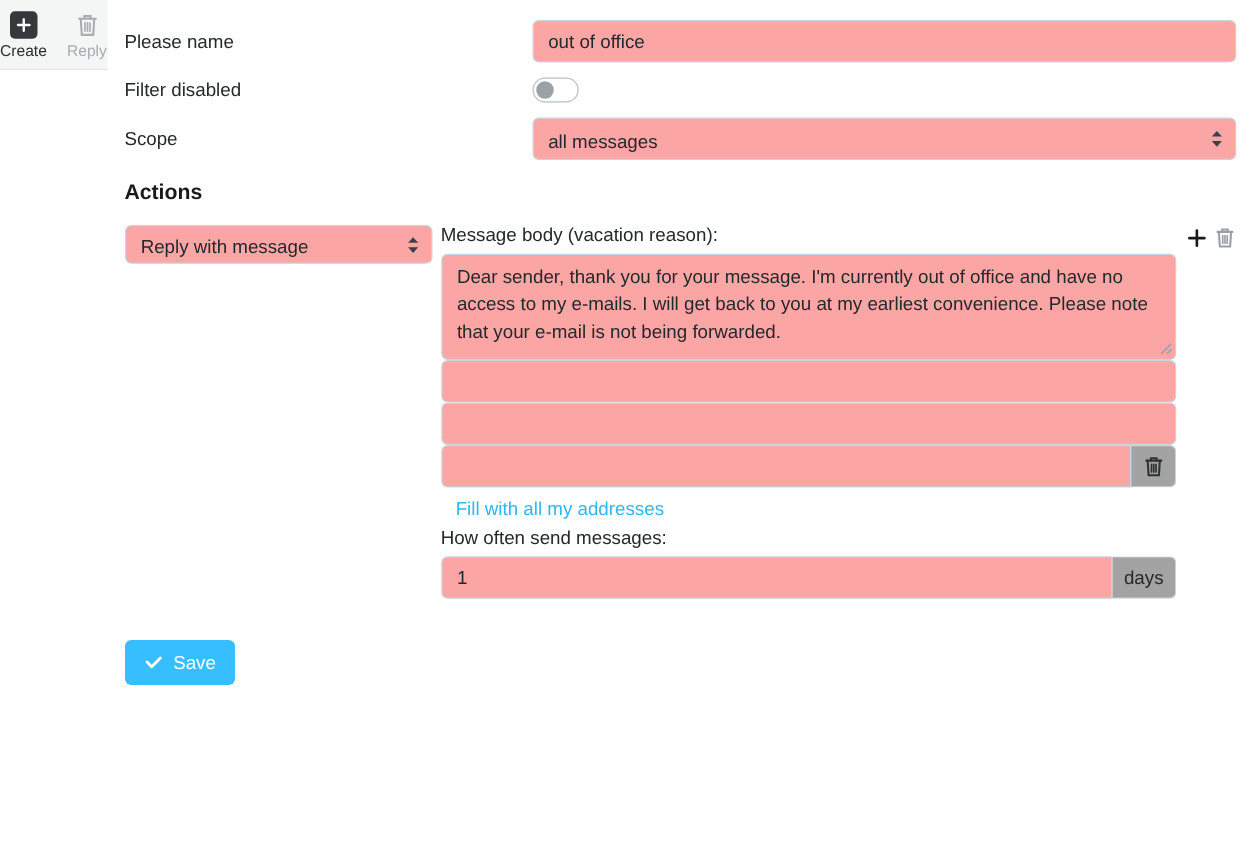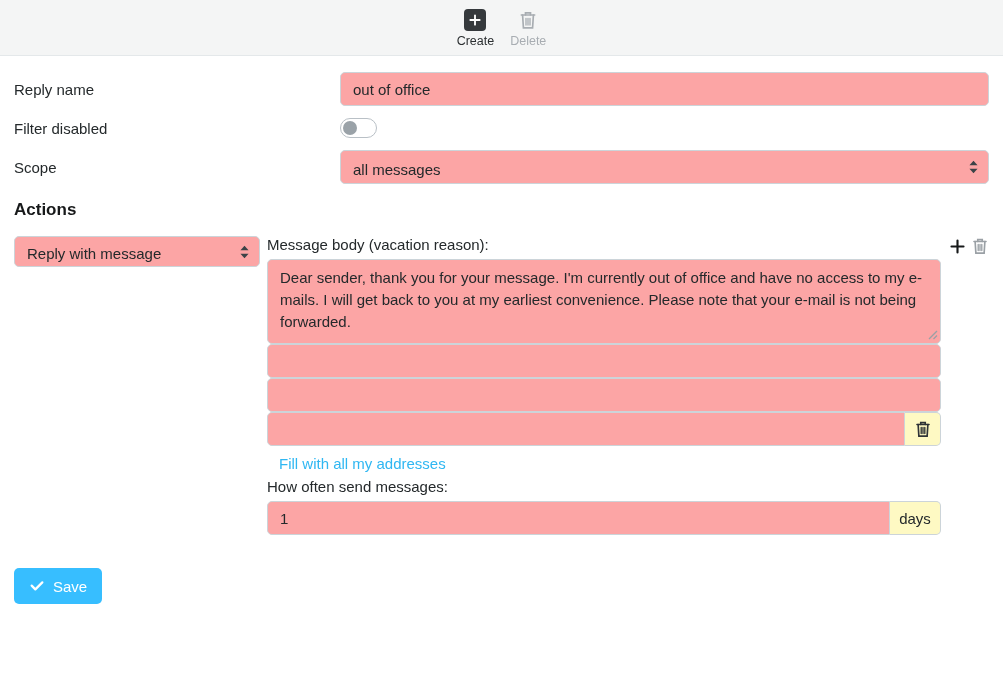--- a/index.html
+++ b/index.html
@@ -2,21 +2,21 @@
 <html><head>
 <meta charset="utf-8">
 <style>
   * { box-sizing: border-box; margin: 0; padding: 0; }
   html,body { width:1003px; height:682px; }
   body {
     font-family: "Liberation Sans", sans-serif;
     background:#ffffff; color:#24292b; overflow:hidden;
     font-size:15px;
   }
-  .app { width:1003px; height:682px; display:flex; flex-direction:column;justify-content:space-between; }
+  .app { width:1003px; height:682px; display:flex; flex-direction:row;justify-content:space-between; }
 
   
   .toolbar {
     height:56px; flex:none; background:#f4f5f5; border-bottom:1px solid #e4e8ea;
     display:flex; justify-content:center; align-items:flex-start; gap:16px; padding-top:9px;
   }
   .tb-btn {
     background:none; border:none; display:flex; flex-direction:column; align-items:center;
     gap:3px; cursor:pointer; font-family:inherit; padding:0;
   }
@@ -68,21 +68,21 @@
   .ta-wrap { position:relative; }
   textarea {
     width:100%; height:85px; padding:7px 12px; line-height:1.45; resize:none; display:block;
   }
   .grip { position:absolute; right:3px; bottom:4px; pointer-events:none; }
 
   .input-group { display:flex; width:100%; }
   .input-group .input { border-radius:5px 0 0 5px; }
   .addon-btn, .addon {
     flex:none; border:1px solid #ccd4d9; border-left:none; border-radius:0 5px 5px 0;
-    background:#fef9c3; display:flex; align-items:center; justify-content:center;
+    background:#a3a3a3; display:flex; align-items:center; justify-content:center;
     font-size:15px; color:#24292b; font-family:inherit;
   }
   .addon-btn { width:36px; cursor:pointer; }
   .addon { width:51px; }
 
   .link { color:#2fb7f2; text-decoration:none; display:inline-block; margin:9px 0 0 12px; cursor:pointer; }
 
   
   .save-btn {
     margin:33px 0 0 0; background:#37beff; color:#fff; border:none; border-radius:5px;
@@ -106,28 +106,28 @@
     </button>
     <button class="tb-btn disabled">
       <span class="tb-icon">
         <svg width="20" height="20" viewBox="0 0 24 24" fill="none" stroke="#a8adb2" stroke-width="2" stroke-linecap="round">
           <path d="M4 6h16"></path>
             <path d="M9 6V3.5h6V6"></path>
             <path d="M5.5 6l1 15.5h11l1-15.5"></path>
           <path d="M9.6 10v8M12 10v8M14.4 10v8" stroke-width="1.6"></path>
         </svg>
       </span>
-      <span class="tb-label">Delete</span>
+      <span class="tb-label">Reply</span>
     </button>
   </div>
 
   <div class="content">
 
     <div class="form-row">
-      <span class="form-label">Reply name</span>
+      <span class="form-label">Please name</span>
       <input class="input flex1" type="text" value="out of office" style="">
     </div>
 
     <div class="form-row">
       <span class="form-label">Filter disabled</span>
       <div class="toggle">
         <span class="knob"></span>
       </div>
     </div>
 

